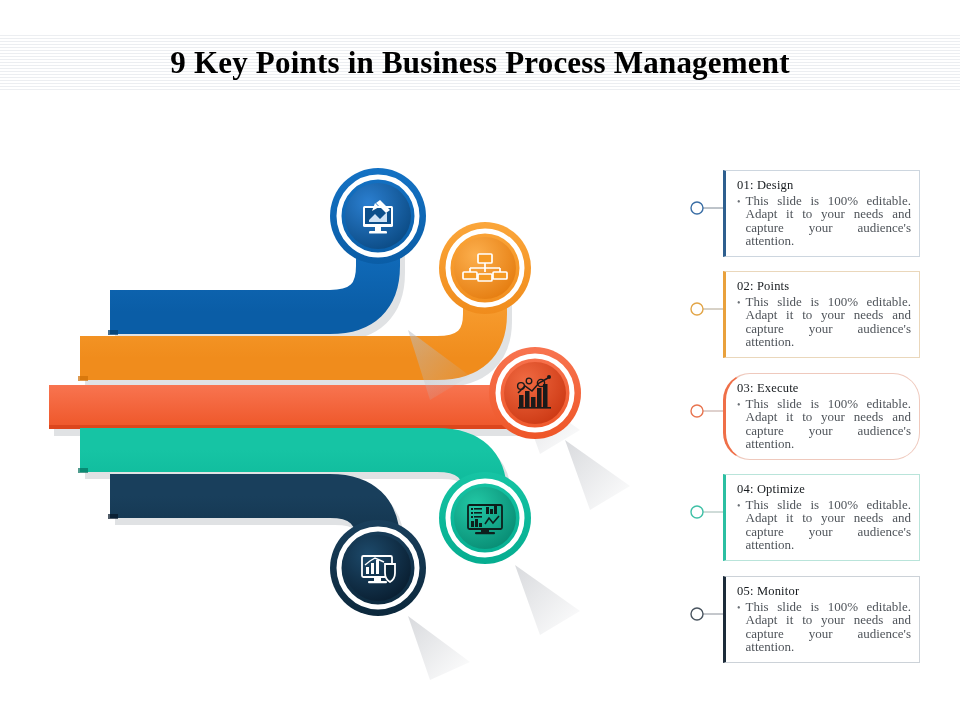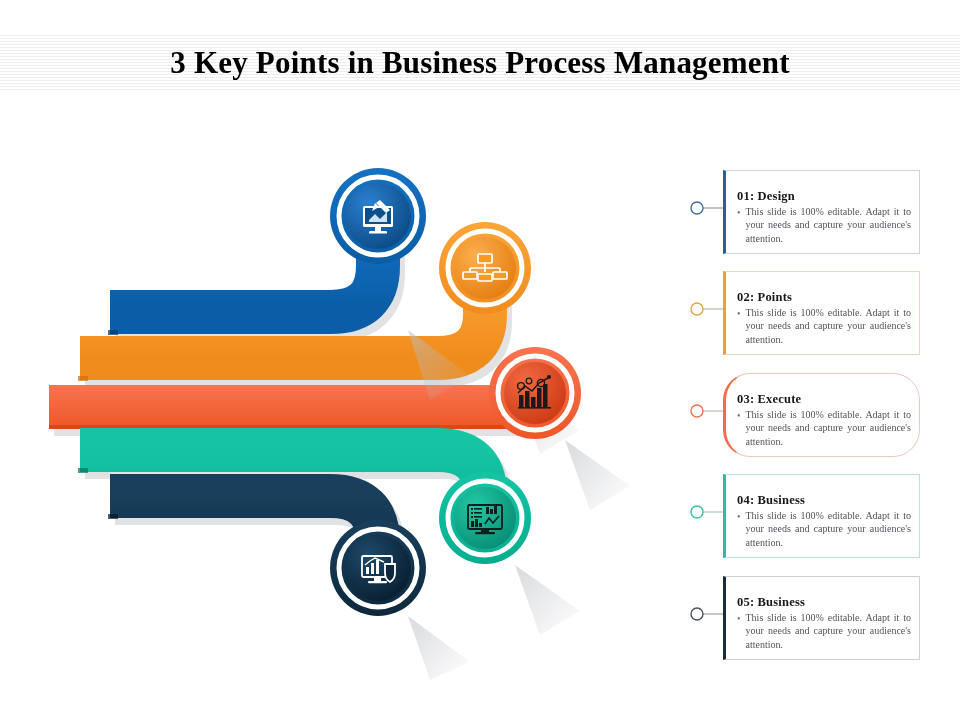--- a/index.html
+++ b/index.html
@@ -32,44 +32,44 @@
   
   .cards{position:absolute;left:690px;top:160px;width:250px;height:510px;}
   .card{
     position:absolute;left:33px;width:197px;
     background:#ffffff;
     box-sizing:border-box;
     padding:7px 8px 8px 11px;
   }
   .card-title{
     font-family:"Liberation Serif", serif;
-    font-size:12.5px;font-weight:bold;color:#15191d;
-    margin:11px 0 1px 0;letter-spacing:.2px;
+    font-size:12.5px;font-weight:normal;color:#15191d;
+    margin:0 0 1px 0;letter-spacing:.2px;
   }
   .card-body{
     display:flex;gap:5px;
   }
   .bullet{
     font-size:10px;line-height:13px;color:#6a6f75;flex:0 0 auto;padding-top:1px;
   }
   .card-text{
     font-family:"Liberation Serif", serif;
-    font-size:10px;line-height:13.4px;color:#4f545a;
+    font-size:13px;line-height:13.4px;color:#4f545a;
     text-align:justify;
   }
   .connector{
     position:absolute;left:0;width:36px;height:14px;
   }
   .connector svg{display:block;}
 </style>
 </head>
 <body>
 
 <div class="header-band"></div>
-<div class="header-title">3 Key Points in Business Process Management</div>
+<div class="header-title">9 Key Points in Business Process Management</div>
 
 <div class="diagram">
 <svg width="660" height="580" viewBox="0 0 660 580" xmlns="http://www.w3.org/2000/svg">
   <defs>
     <linearGradient id="gBlue" x1="0" y1="0" x2="0" y2="1">
       <stop offset="0" stop-color="#1472c4"></stop>
           <stop offset="1" stop-color="#0a5da6"></stop>
     </linearGradient>
     <linearGradient id="gOrange" x1="0" y1="0" x2="0" y2="1">
       <stop offset="0" stop-color="#fba63a"></stop>
@@ -294,35 +294,35 @@
     </div>
   </div>
 
   <div class="connector" style="top:345px;">
     <svg width="36" height="14" viewBox="0 0 36 14">
       <line x1="13" y1="7" x2="36" y2="7" stroke="#9fb8b2" stroke-width="1"></line>
       <circle cx="7" cy="7" r="6" fill="#ffffff" stroke="#3fc0a6" stroke-width="1.4"></circle>
     </svg>
   </div>
   <div class="card" style="top:314px;border-left:3px solid #2bbfa2;border-top:1px solid #b9e4da;border-right:1px solid #b9e4da;border-bottom:1px solid #b9e4da;">
-    <div class="card-title">04: Business</div>
+    <div class="card-title">04: Optimize</div>
     <div class="card-body">
       <span class="bullet">•</span>
       <span class="card-text">This slide is 100% editable. Adapt it to your needs and capture your audience's attention.</span>
     </div>
   </div>
 
   <div class="connector" style="top:447px;">
     <svg width="36" height="14" viewBox="0 0 36 14">
       <line x1="13" y1="7" x2="36" y2="7" stroke="#8a9099" stroke-width="1"></line>
       <circle cx="7" cy="7" r="6" fill="#ffffff" stroke="#4a5man" stroke-width="1.4"></circle>
       <circle cx="7" cy="7" r="6" fill="#ffffff" stroke="#49545f" stroke-width="1.4"></circle>
     </svg>
   </div>
   <div class="card" style="top:416px;border-left:3px solid #1d2c3a;border-top:1px solid #ccd2d8;border-right:1px solid #ccd2d8;border-bottom:1px solid #ccd2d8;">
-    <div class="card-title">05: Business</div>
+    <div class="card-title">05: Monitor</div>
     <div class="card-body">
       <span class="bullet">•</span>
       <span class="card-text">This slide is 100% editable. Adapt it to your needs and capture your audience's attention.</span>
     </div>
   </div>
 
 </div>
 
 </body></html>

